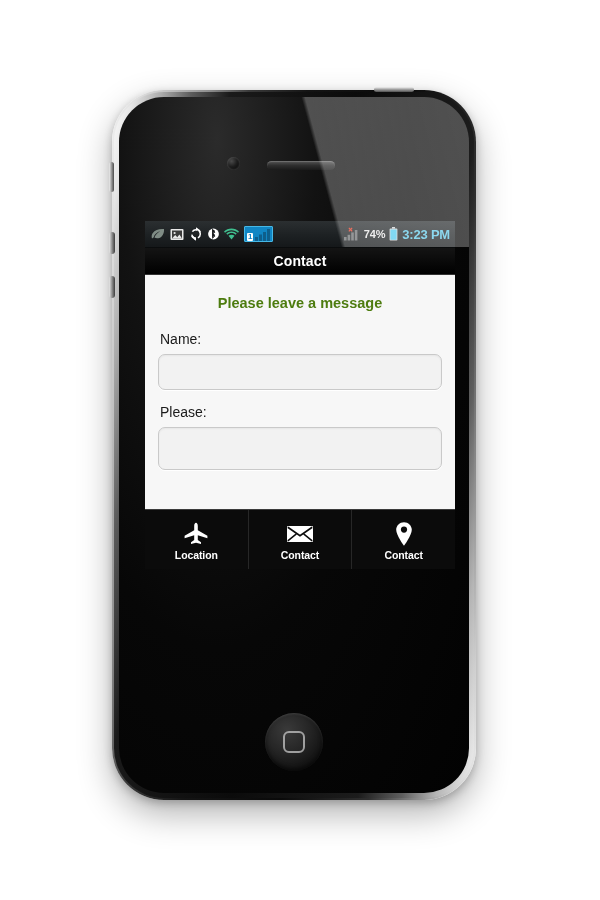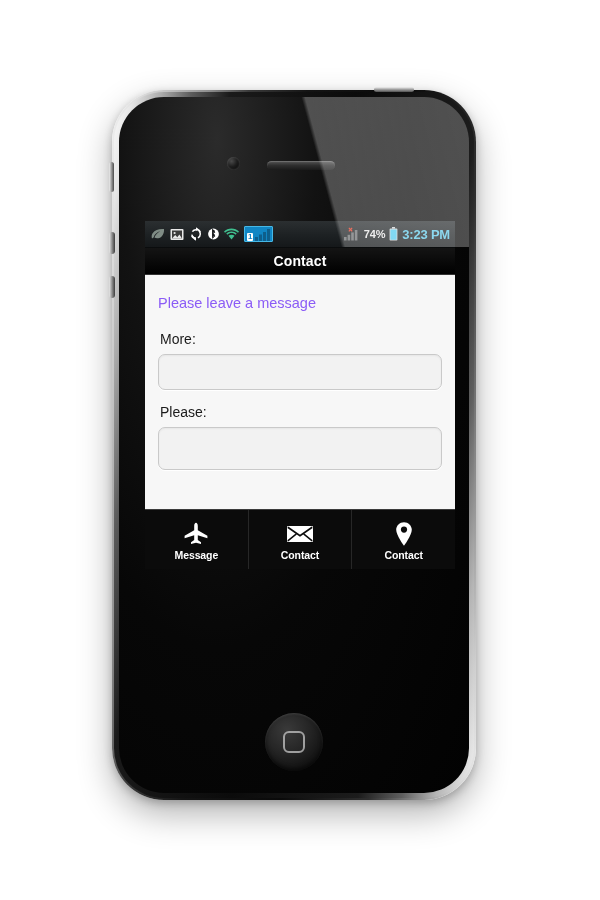--- a/index.html
+++ b/index.html
@@ -116,22 +116,22 @@
   .titlebar-text { color:#fff; font-size:14px; font-weight:bold; letter-spacing:0.1px; }
 
   
   .content {
     position:absolute; left:0; right:0; top:54px; bottom:60px;
     background:#f7f7f7;
     padding:0 13px;
     overflow:hidden;
   }
   .headline {
-    color:#8b5cf6;
-    font-size:14.5px; padding:20px 0 6px 0;
+    text-align:center; color:#4d7c0f;
+    font-size:14.5px; padding:20px 0 6px 0;font-weight:bold;
   }
   .field-label {
     color:#1a1a1a; font-size:14px; padding:14px 0 7px 2px;
   }
   .field-input {
     width:100%; height:36px;
     background:#f2f2f2;
     border:1px solid #c9c9c9;
     border-radius:7px;
     box-shadow:inset 0 1px 2px rgba(0,0,0,0.05), 0 1px 0 rgba(255,255,255,0.9);
@@ -258,41 +258,41 @@
         </div>
 
         <div class="titlebar">
           <span class="titlebar-text">Contact</span>
         </div>
 
         <div class="content">
           <div class="headline">Please leave a message</div>
 
           <div>
-            <div class="field-label">More:</div>
+            <div class="field-label">Name:</div>
             <input class="field-input" type="text" placeholder="" style="">
           </div>
 
 
           <div>
             <div class="field-label">Please:</div>
             <input class="field-input tall" type="text" placeholder="" style="">
           </div>
 
         </div>
 
         <div class="tabbar">
 
           <div class="tab">
             <span class="tab-icon">
               <svg width="26" height="24" viewBox="0 0 26 24">
                 <path d="M13 0.8c1 0 1.8 1.3 1.8 3.1v4.3l9.6 5.6v2.5l-9.6-3v4.6l3.2 2.3v1.8L13 20.8l-5 1.2v-1.8l3.2-2.3v-4.6l-9.6 3v-2.5l9.6-5.6V3.9c0-1.8 0.8-3.1 1.8-3.1z" fill="#ffffff"></path>
               </svg>
             </span>
-            <span class="tab-label">Message</span>
+            <span class="tab-label">Location</span>
           </div>
 
 
           <div class="tab">
             <span class="tab-icon">
               <svg width="28" height="20" viewBox="0 0 28 20">
                 <rect x="1" y="2" width="26" height="16" rx="1" fill="#ffffff"></rect>
                 <path d="M1.8 3.2L14 11.6 26.2 3.2" fill="none" stroke="#0b0b0b" stroke-width="1.7"></path>
                 <path d="M1.8 16.8L10.4 9.8M26.2 16.8L17.6 9.8" fill="none" stroke="#0b0b0b" stroke-width="1.5"></path>
               </svg>

